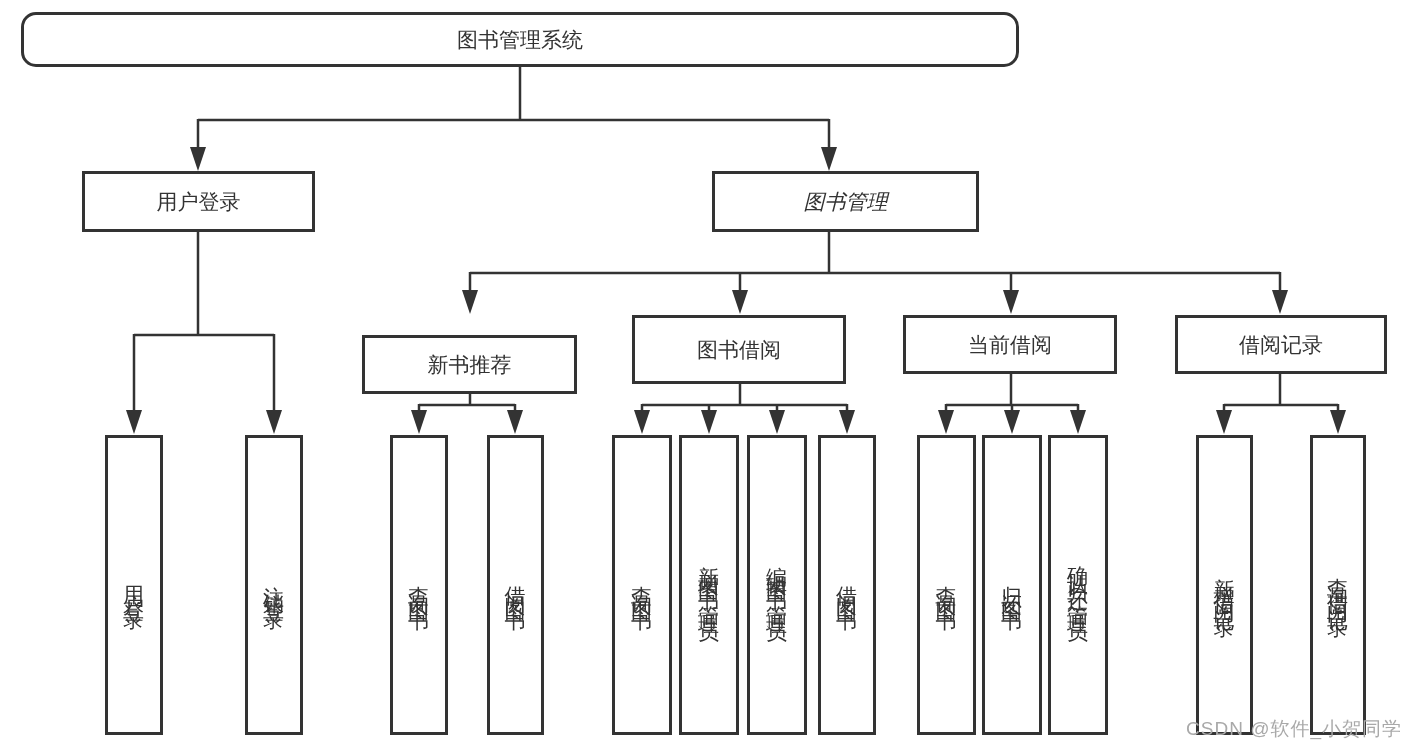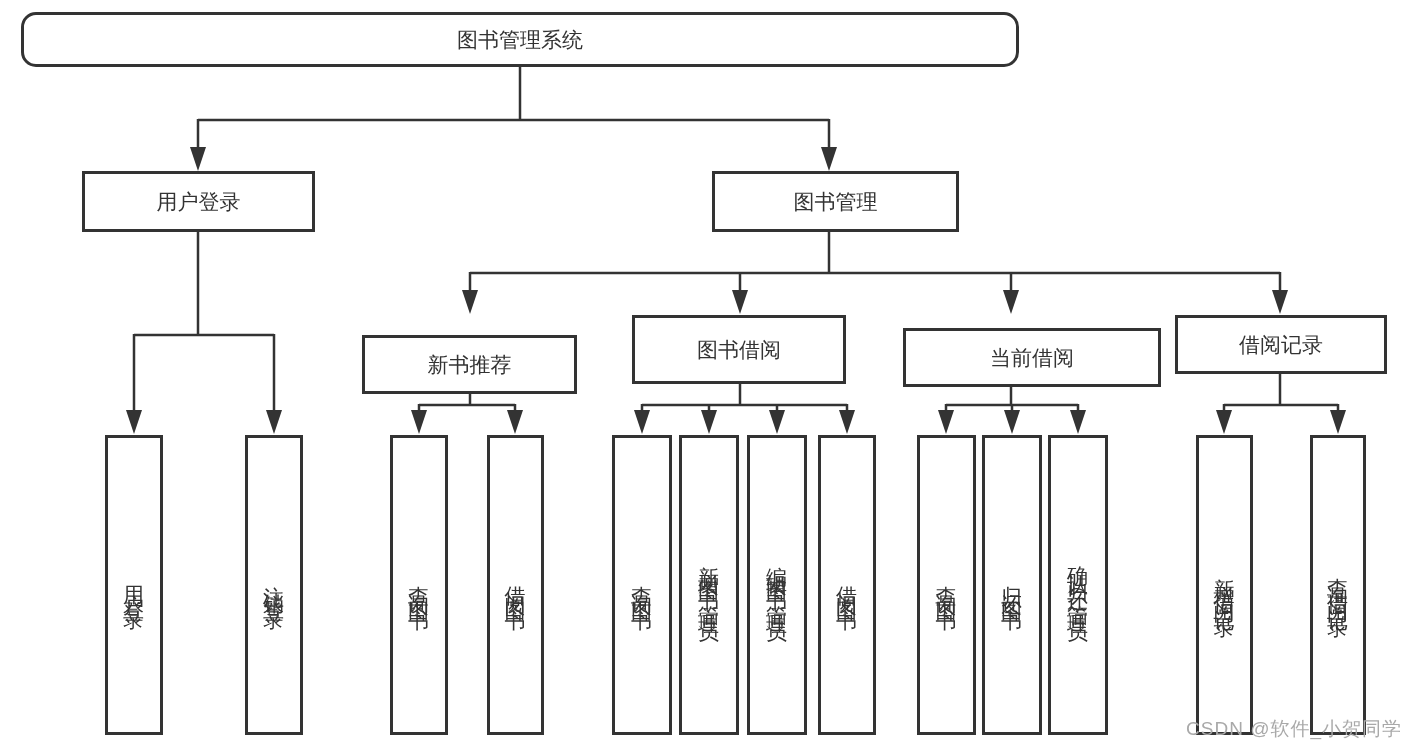--- a/index.html
+++ b/index.html
@@ -15,25 +15,25 @@
   }
   .leaf{
     top:435px;height:300px;
     writing-mode:vertical-rl;text-orientation:mixed;
     letter-spacing:8px;white-space:normal;
   }
   
   #n-root{left:21px;top:12px;width:998px;height:55px;border-radius:15px;}
   
   #n-login{left:82px;top:171px;width:233px;height:61px;}
-  #n-mgmt{left:712px;top:171px;width:247px;height:61px;}
+  #n-mgmt{left:712px;top:171px;width:267px;height:61px;font-style:italic;}
   
   #n-newbook{left:362px;top:315px;width:215px;height:59px;margin-top:20px;}
   #n-borrow{left:632px;top:315px;width:214px;height:69px;}
-  #n-current{left:903px;top:328px;width:258px;height:59px;}
+  #n-current{left:903px;top:315px;width:214px;height:59px;}
   #n-records{left:1175px;top:315px;width:212px;height:59px;}
   
   #n-user-login{left:105px;width:58px;}
   #n-logout{left:245px;width:58px;}
   #n-nb-query{left:390px;width:58px;}
   #n-nb-borrow{left:487px;width:57px;}
   #n-bw-query{left:612px;width:60px;}
   #n-bw-add{left:679px;width:60px;}
   #n-bw-edit{left:747px;width:60px;}
   #n-bw-borrow{left:818px;width:58px;}

